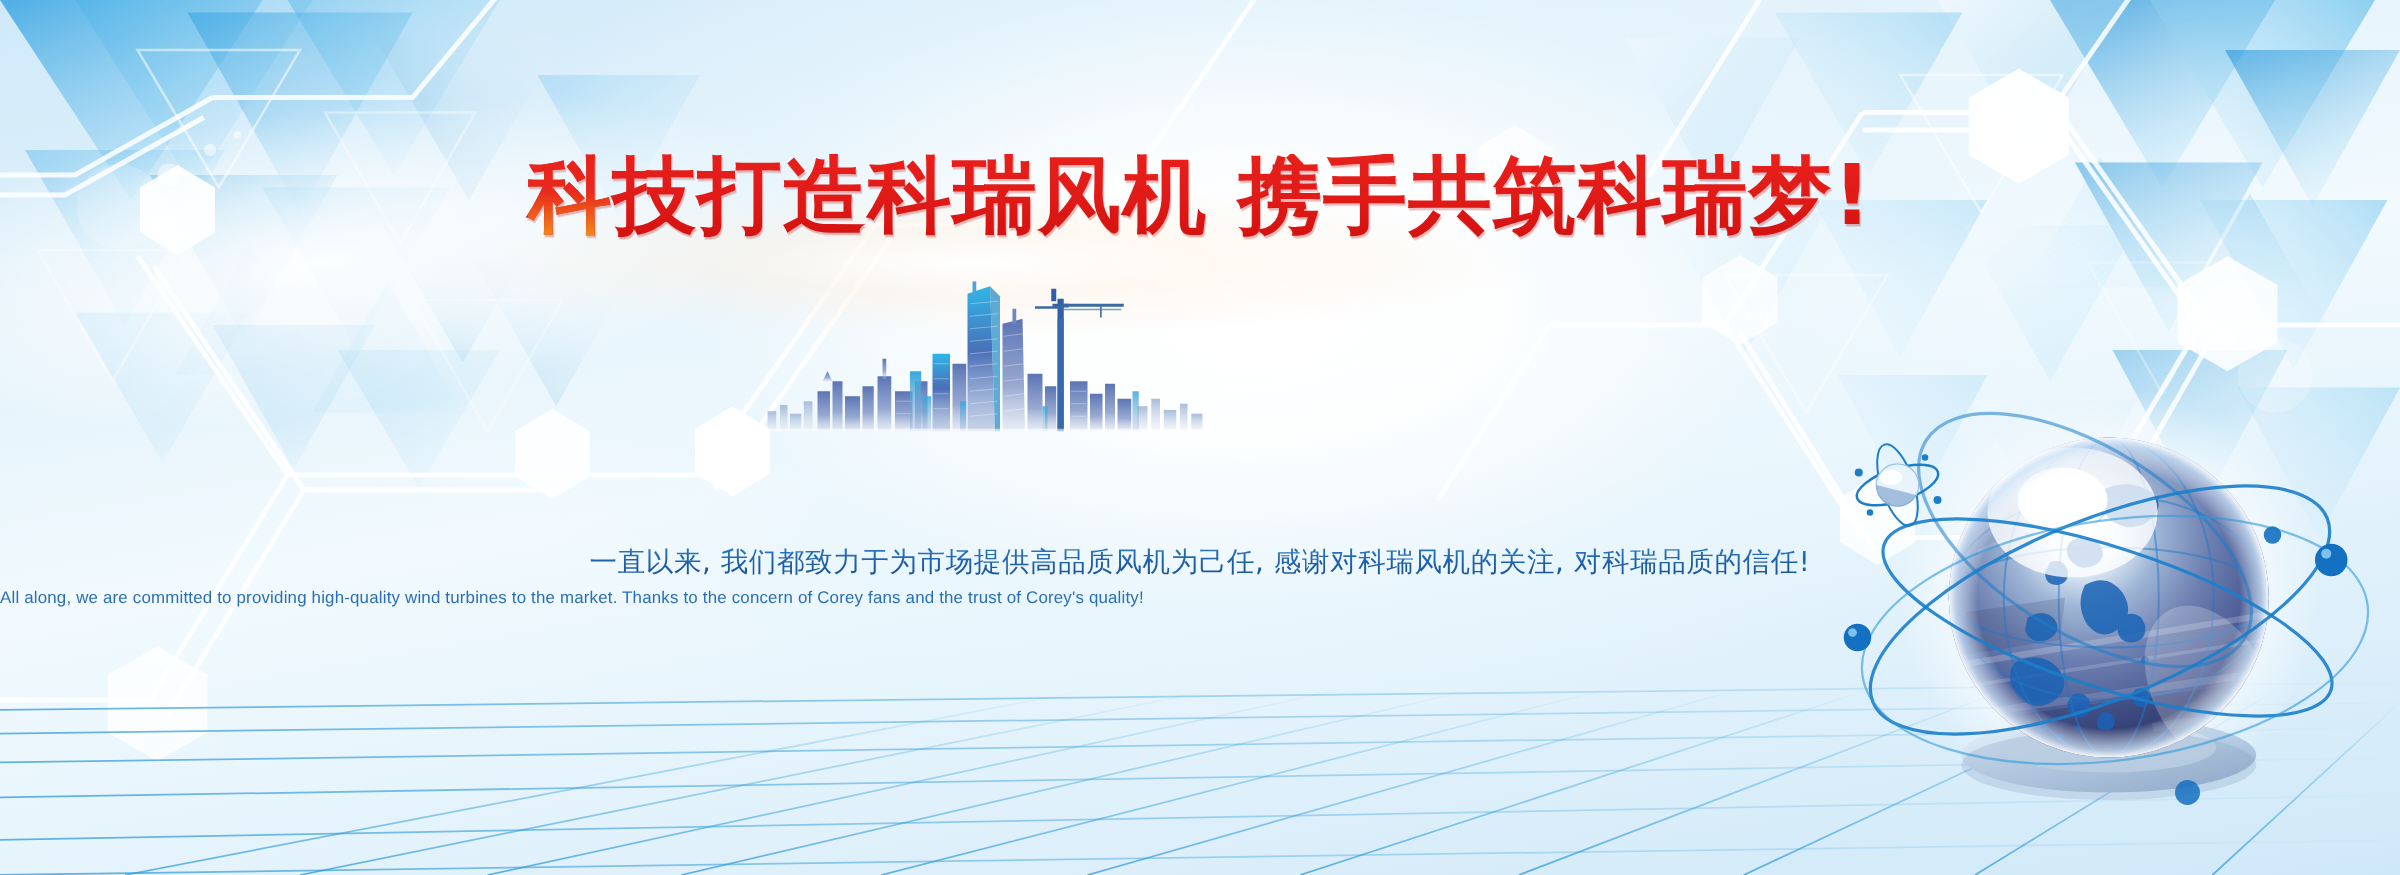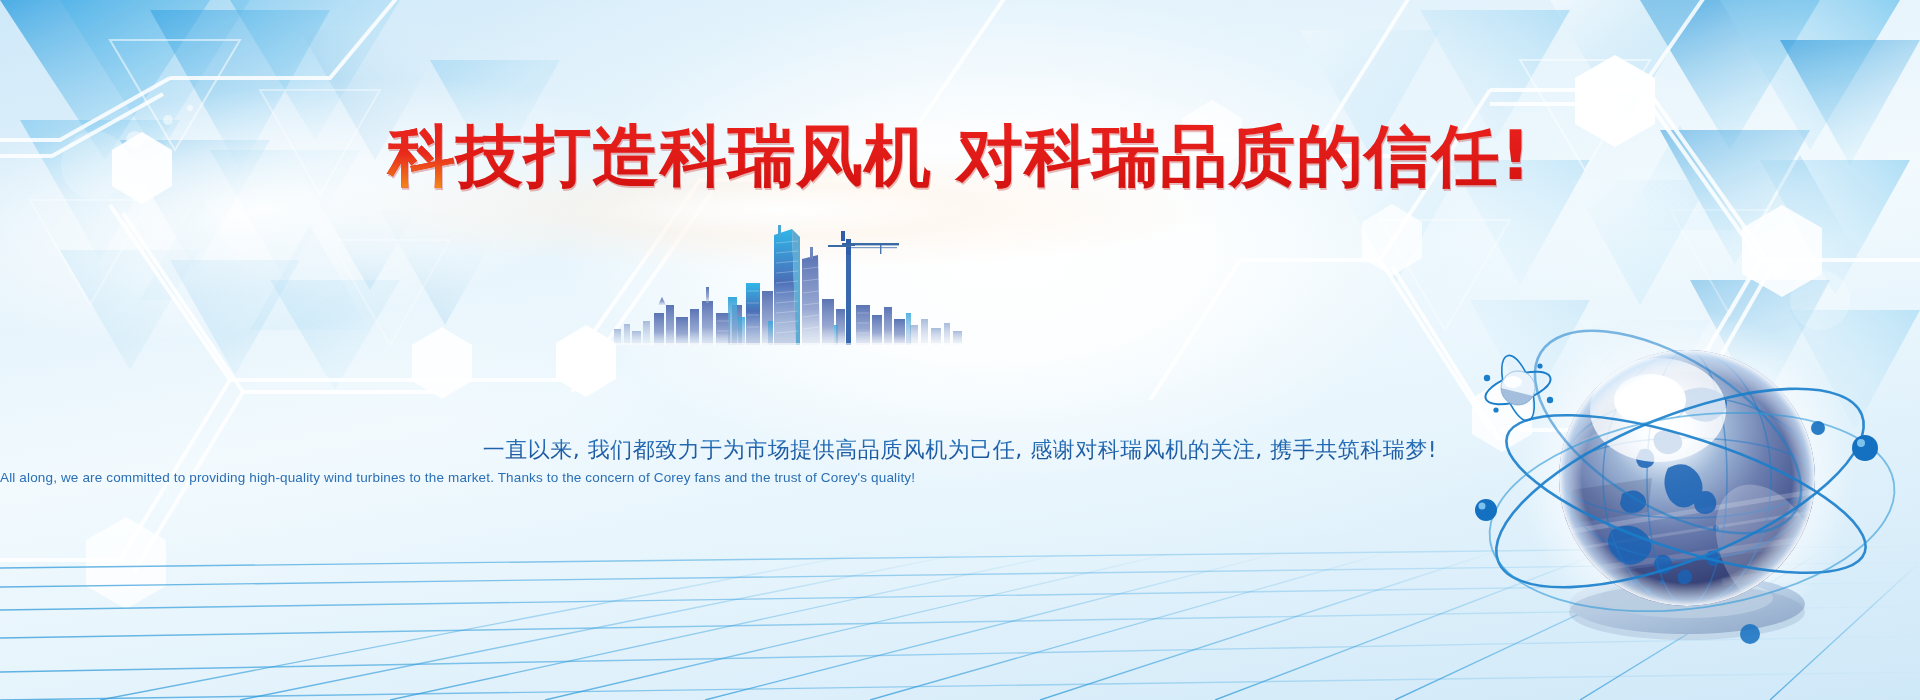--- a/index.html
+++ b/index.html
@@ -289,21 +289,21 @@
       <path d="M870,250 L1396,100"></path>
       <path d="M1040,250 L1500,100"></path>
       <path d="M1215,250 L1608,100"></path>
       <path d="M1395,250 L1716,100"></path>
       <path d="M1580,250 L1824,100"></path>
       <path d="M1770,250 L1920,112"></path>
     </g>
   </svg>
 
   <div class="headline">
-    <span class="hl-first">科</span><span>技打造科瑞风机 对科瑞品质的信任!</span>
+    <span class="hl-first">科</span><span>技打造科瑞风机 携手共筑科瑞梦!</span>
   </div>
 
   <svg class="city" viewBox="0 0 360 120" preserveAspectRatio="none">
     <defs>
       <linearGradient id="bldA" x1="0" y1="0" x2="0" y2="1">
         <stop offset="0%" stop-color="#2fb6e8"></stop>
         <stop offset="45%" stop-color="#4a6fb8"></stop>
         <stop offset="100%" stop-color="#8fa2cc" stop-opacity=".45"></stop>
       </linearGradient>
       <linearGradient id="bldB" x1="0" y1="0" x2="0" y2="1">
@@ -387,21 +387,21 @@
       <path d="M166,18 L188,16 M166,28 L188,26 M166,38 L188,36 M166,48 L188,46 M166,58 L188,56 M166,68 L188,66 M166,78 L188,76 M166,88 L188,86 M166,98 L188,96 M166,108 L188,106"></path>
       <path d="M193,44 L209,42 M193,56 L209,54 M193,68 L209,66 M193,80 L209,78 M193,92 L209,90 M193,104 L209,102"></path>
       <path d="M137,66 L149,66 M137,78 L149,78 M137,90 L149,90 M137,102 L149,102"></path>
       <path d="M247,88 L259,88 M247,98 L259,98 M247,108 L259,108"></path>
       <path d="M107,96 L119,96 M107,106 L119,106"></path>
     </g>
 
     <rect x="0" y="118" width="360" height="2" fill="#ffffff" opacity=".6"></rect>
   </svg>
 
-  <div class="sub-cn">一直以来, 我们都致力于为市场提供高品质风机为己任, 感谢对科瑞风机的关注, 携手共筑科瑞梦!</div>
+  <div class="sub-cn">一直以来, 我们都致力于为市场提供高品质风机为己任, 感谢对科瑞风机的关注, 对科瑞品质的信任!</div>
   <div class="sub-en">All along, we are committed to providing high-quality wind turbines to the market. Thanks to the concern of Corey fans and the trust of Corey's quality!</div>
 
   <svg class="globe-wrap" viewBox="0 0 430 380">
     <defs>
       <radialGradient id="sphere" cx="42%" cy="30%" r="72%">
         <stop offset="0%" stop-color="#ffffff"></stop>
         <stop offset="14%" stop-color="#eaf4fd"></stop>
         <stop offset="32%" stop-color="#9fb6d6"></stop>
         <stop offset="55%" stop-color="#6d7fb0"></stop>
         <stop offset="78%" stop-color="#4b5b94"></stop>

